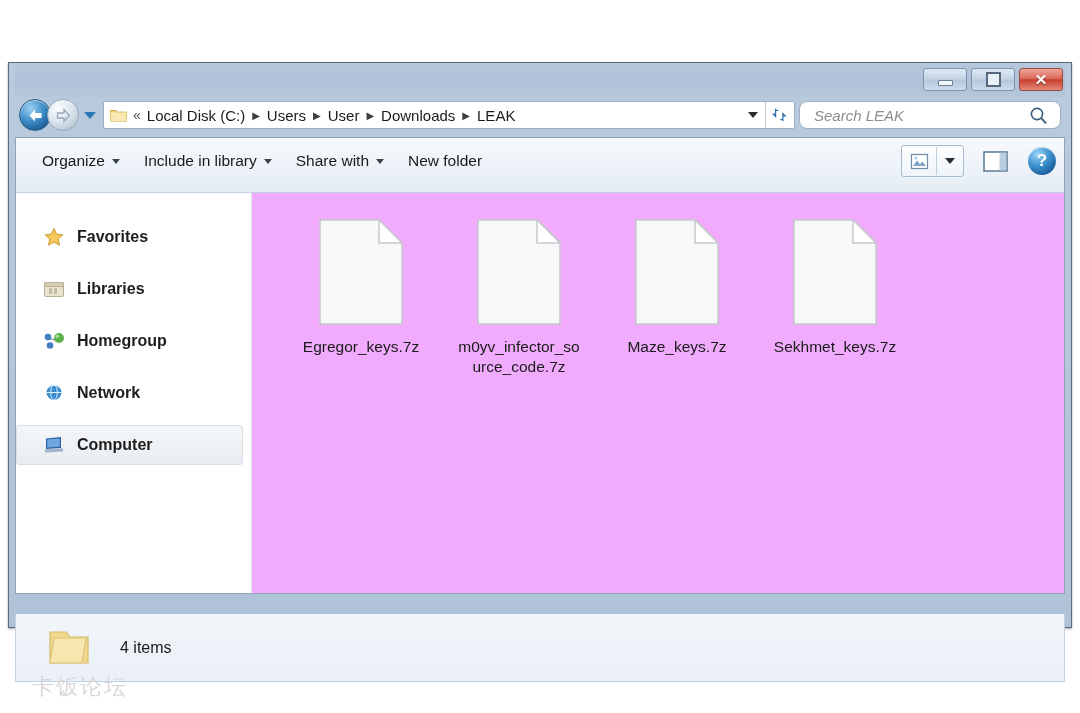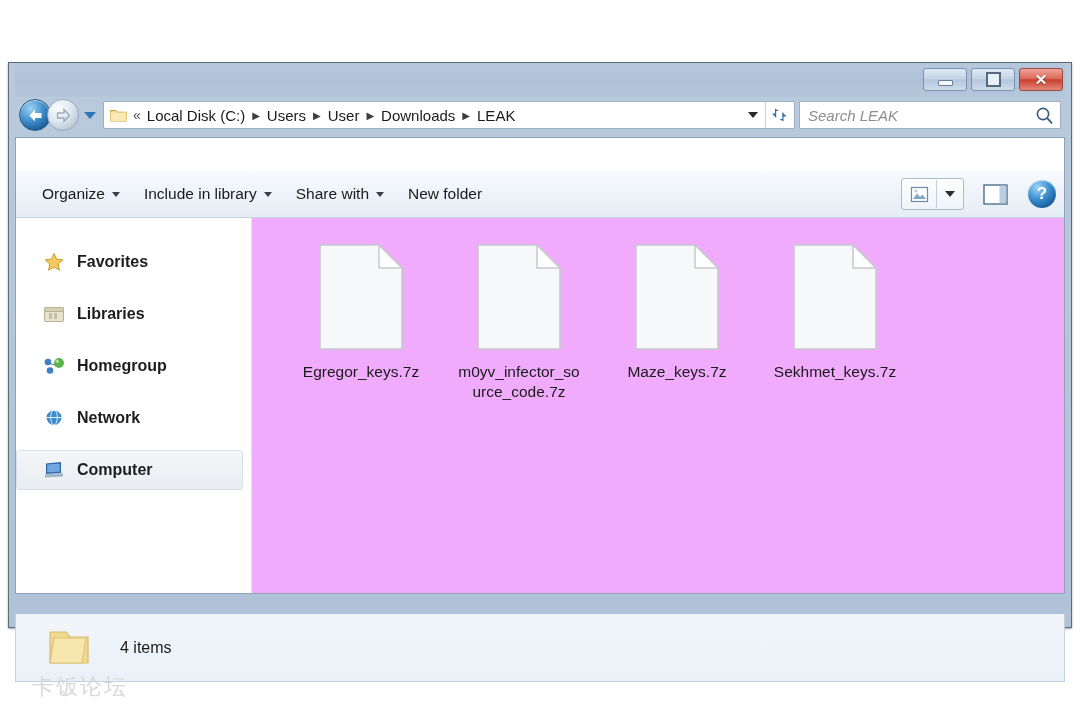--- a/index.html
+++ b/index.html
@@ -191,24 +191,24 @@
     flex: none; cursor: default;
   }
 
   #search-box {
     width: 262px;
     height: 28px;
     box-sizing: border-box;
     margin-left: 4px;
     background: #ffffff;
     border: 1px solid #9ab0c4;
-    border-radius: 1px;
-    display: flex;
-    align-items: center;
-    padding: 0 6px;
+    border-radius: 8px;
+    display: flex;
+    align-items: center;
+    padding: 0 12px;
     flex: none;
   }
   #search-input {
     flex: 1 1 auto;
     border: none;
     outline: none;
     font-family: "Liberation Sans", sans-serif;
     font-size: 15px;
     font-style: italic;
     color: #8d8d8d;
@@ -229,22 +229,21 @@
   }
 
   
   #command-bar {
     height: 46px;
     flex: none;
     background: linear-gradient(180deg, #f7fafd 0%, #eef3f9 50%, #e4ecf4 100%);
     border-bottom: 1px solid #c2d2e0;
     display: flex;
     align-items: center;
-    padding: 0 8px 0 14px;
-    margin-top: 33px;
+    padding: 0 8px 8px 14px;
   }
   .cmd-item {
     display: flex;
     align-items: center;
     gap: 7px;
     font-size: 15.5px;
     color: #1a1a1a;
     padding: 6px 12px;
     border-radius: 3px;
     cursor: default;

